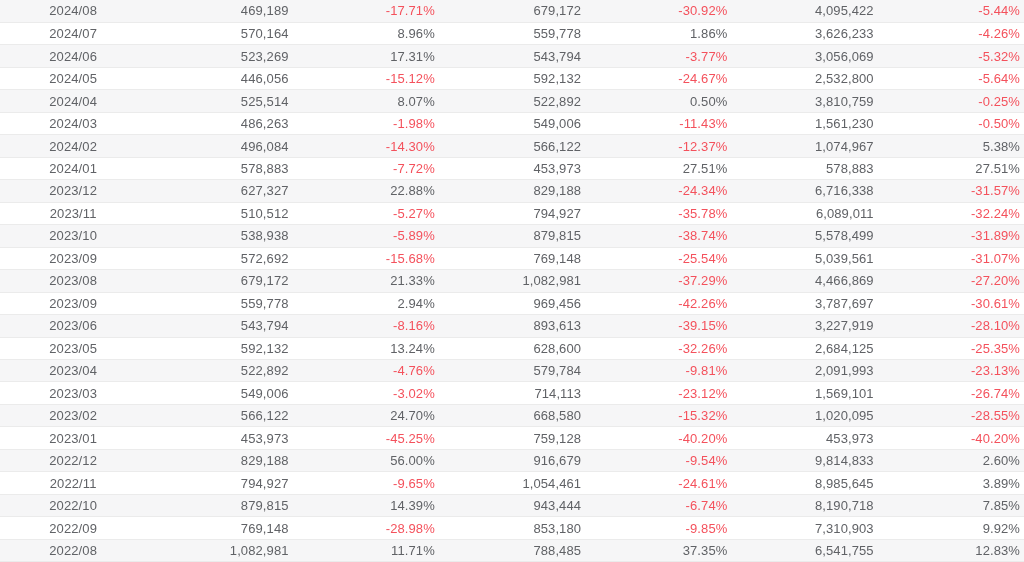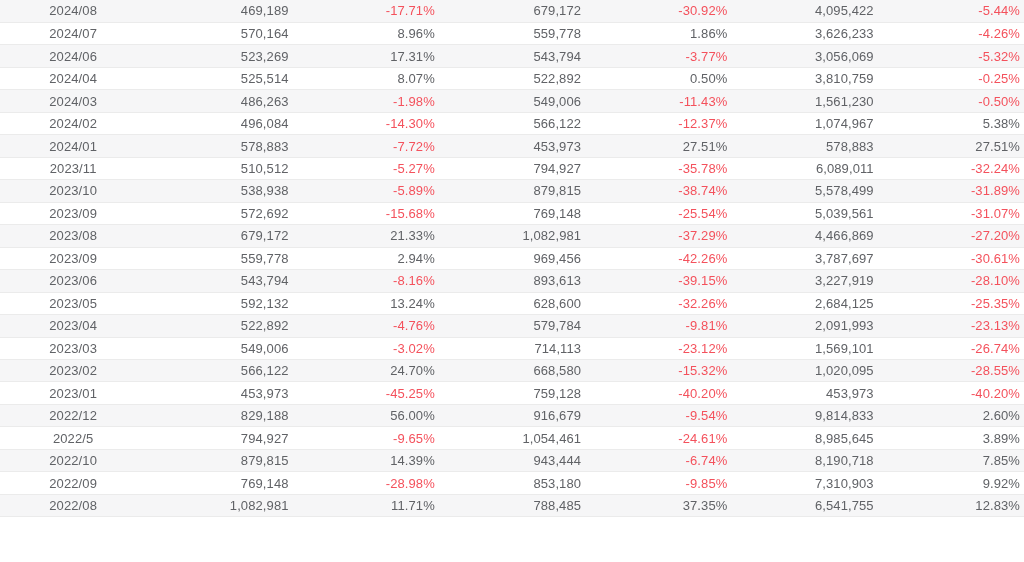--- a/index.html
+++ b/index.html
@@ -70,20 +70,29 @@
         <tr>
           <td class="align-center">2024/06</td>
           <td class="align-right">523,269</td>
           <td class="align-right">17.31%</td>
           <td class="align-right">543,794</td>
           <td class="align-right neg">-3.77%</td>
           <td class="align-right">3,056,069</td>
           <td class="align-right neg">-5.32%</td>
         </tr>
         <tr>
+          <td class="align-center">2024/05</td>
+          <td class="align-right">446,056</td>
+          <td class="align-right neg">-15.12%</td>
+          <td class="align-right">592,132</td>
+          <td class="align-right neg">-24.67%</td>
+          <td class="align-right">2,532,800</td>
+          <td class="align-right neg">-5.64%</td>
+        </tr>
+        <tr>
           <td class="align-center">2024/04</td>
           <td class="align-right">525,514</td>
           <td class="align-right">8.07%</td>
           <td class="align-right">522,892</td>
           <td class="align-right">0.50%</td>
           <td class="align-right">3,810,759</td>
           <td class="align-right neg">-0.25%</td>
         </tr>
         <tr>
           <td class="align-center">2024/03</td>
@@ -106,20 +115,29 @@
         <tr>
           <td class="align-center">2024/01</td>
           <td class="align-right">578,883</td>
           <td class="align-right neg">-7.72%</td>
           <td class="align-right">453,973</td>
           <td class="align-right">27.51%</td>
           <td class="align-right">578,883</td>
           <td class="align-right">27.51%</td>
         </tr>
         <tr>
+          <td class="align-center">2023/12</td>
+          <td class="align-right">627,327</td>
+          <td class="align-right">22.88%</td>
+          <td class="align-right">829,188</td>
+          <td class="align-right neg">-24.34%</td>
+          <td class="align-right">6,716,338</td>
+          <td class="align-right neg">-31.57%</td>
+        </tr>
+        <tr>
           <td class="align-center">2023/11</td>
           <td class="align-right">510,512</td>
           <td class="align-right neg">-5.27%</td>
           <td class="align-right">794,927</td>
           <td class="align-right neg">-35.78%</td>
           <td class="align-right">6,089,011</td>
           <td class="align-right neg">-32.24%</td>
         </tr>
         <tr>
           <td class="align-center">2023/10</td>
@@ -214,21 +232,21 @@
         <tr>
           <td class="align-center">2022/12</td>
           <td class="align-right">829,188</td>
           <td class="align-right">56.00%</td>
           <td class="align-right">916,679</td>
           <td class="align-right neg">-9.54%</td>
           <td class="align-right">9,814,833</td>
           <td class="align-right">2.60%</td>
         </tr>
         <tr>
-          <td class="align-center">2022/5</td>
+          <td class="align-center">2022/11</td>
           <td class="align-right">794,927</td>
           <td class="align-right neg">-9.65%</td>
           <td class="align-right">1,054,461</td>
           <td class="align-right neg">-24.61%</td>
           <td class="align-right">8,985,645</td>
           <td class="align-right">3.89%</td>
         </tr>
         <tr>
           <td class="align-center">2022/10</td>
           <td class="align-right">879,815</td>

